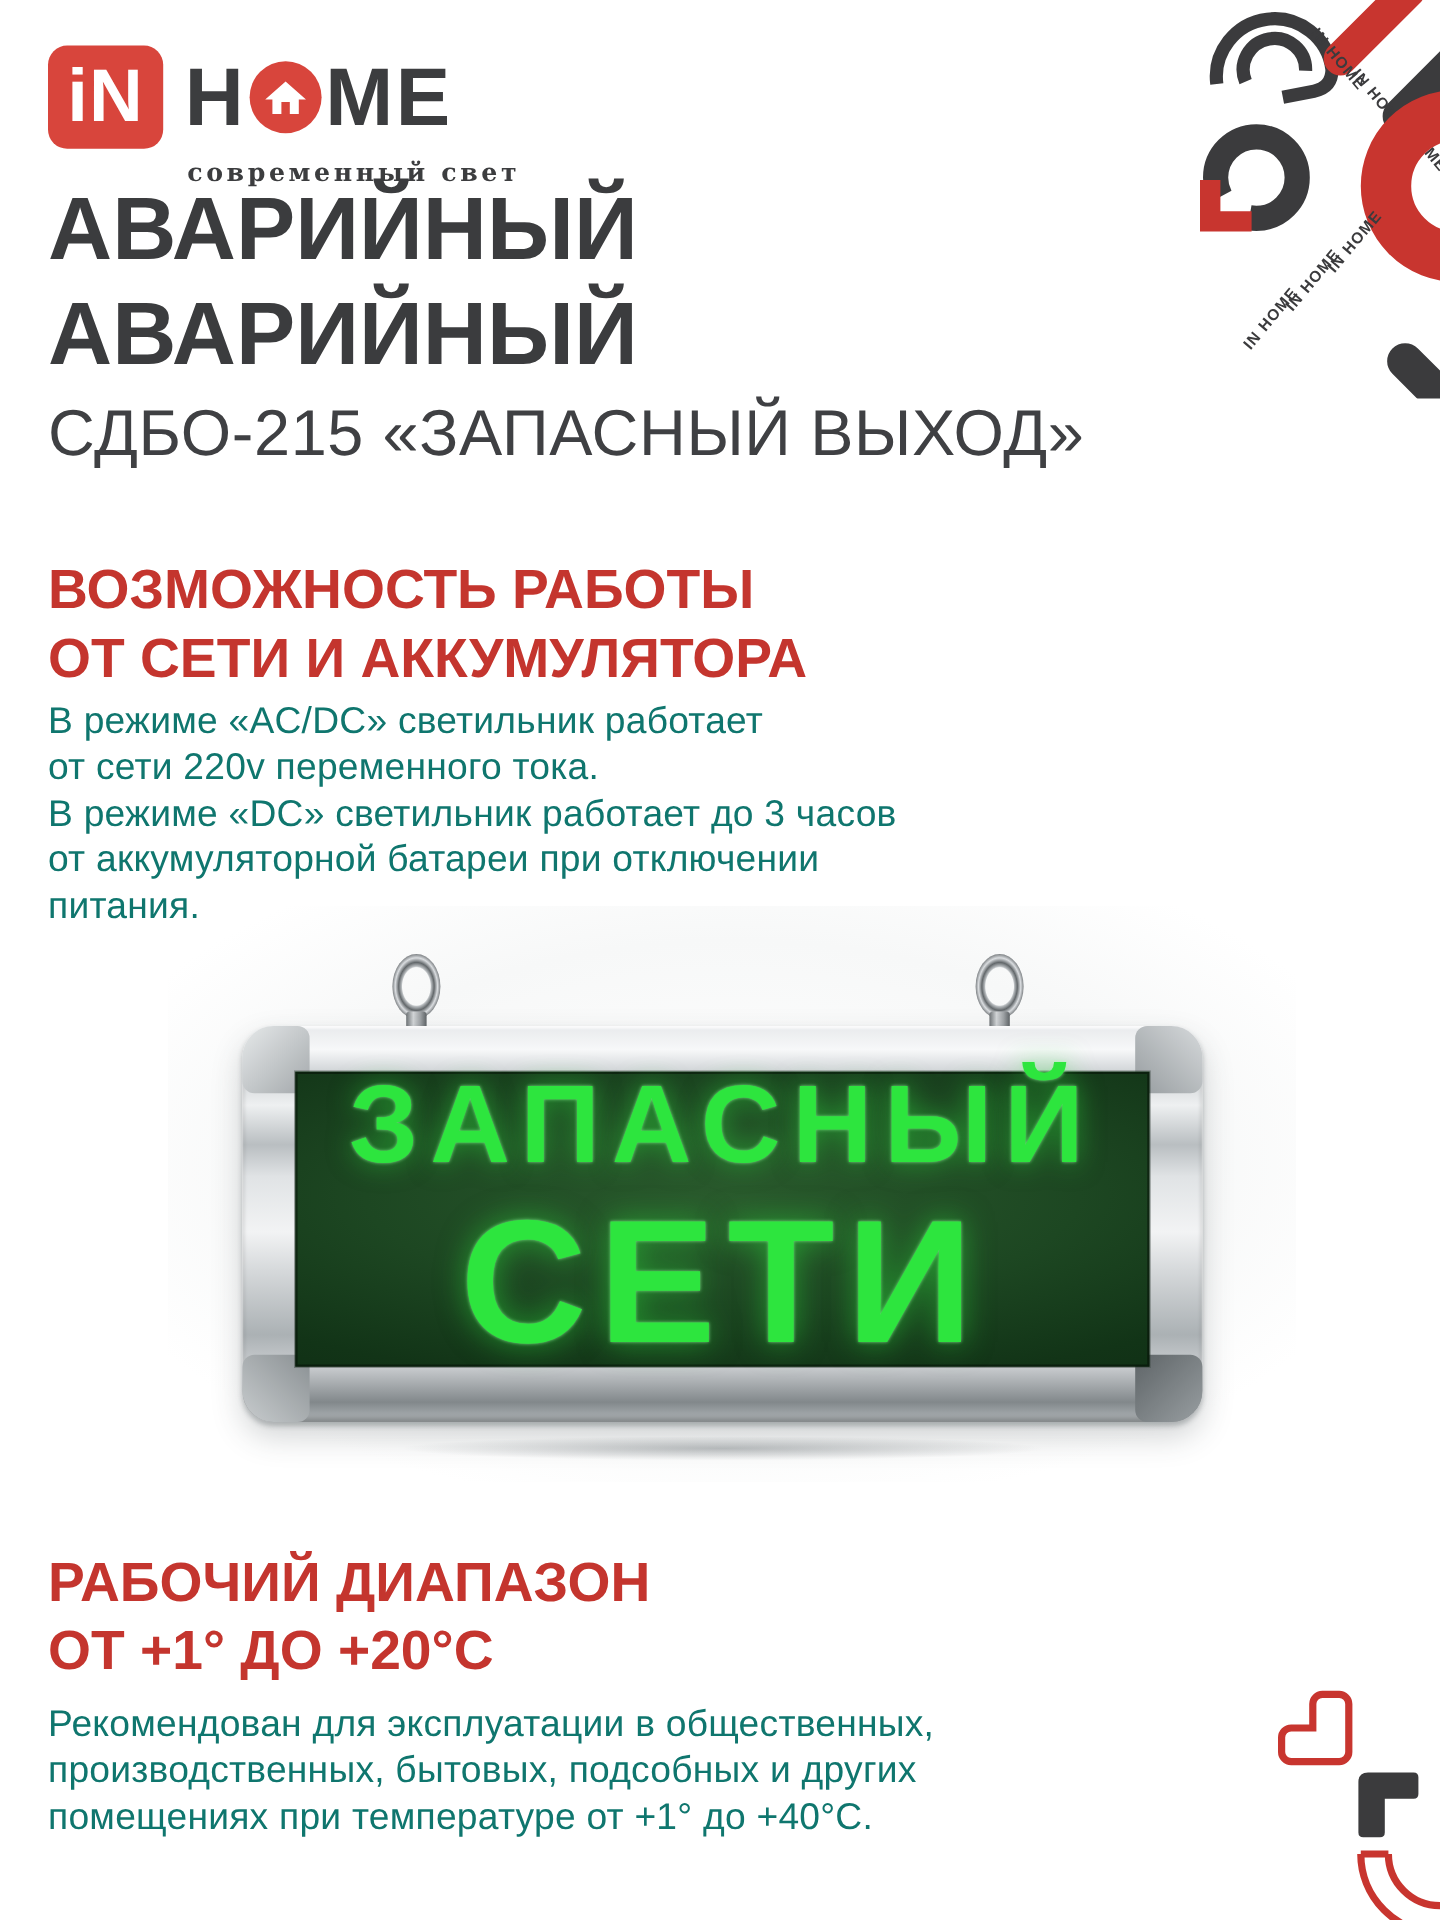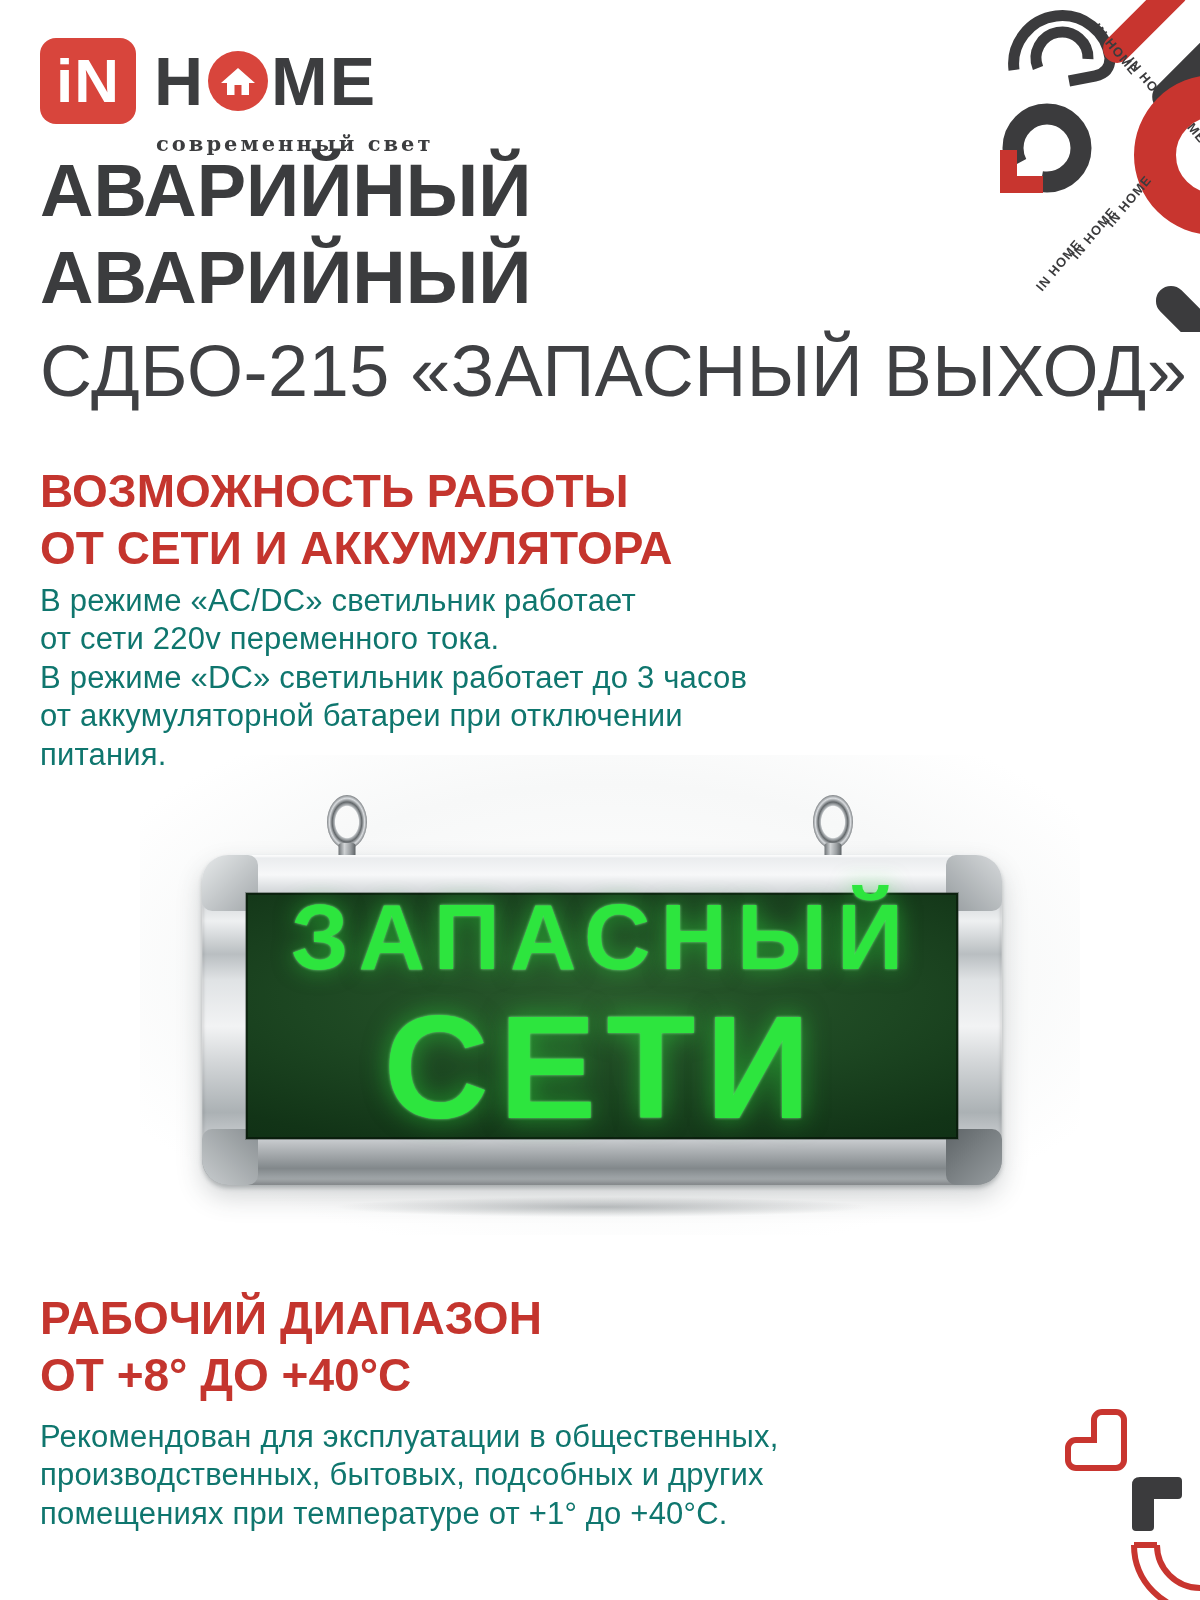--- a/index.html
+++ b/index.html
@@ -29,21 +29,21 @@
     color:#3c3d3f; letter-spacing:3px; font-family:"DejaVu Serif", serif; white-space:nowrap;
   }
 
   
   .main-title {
     position:absolute; left:40px; top:148px;
     font-size:74px; font-weight:bold; color:#3b3c3e; line-height:1.17; letter-spacing:0;
   }
   .subtitle {
     position:absolute; left:40px; top:330px;
-    font-size:72px; font-weight:300; color:#3f4043; letter-spacing:0.5px; white-space:nowrap;
+    font-size:54px; font-weight:300; color:#3f4043; letter-spacing:0.5px; white-space:nowrap;
   }
   .red-heading { font-size:46px; font-weight:bold; color:#c4352e; line-height:1.24; }
   .heading-power { position:absolute; left:40px; top:463px; }
   .heading-temp  { position:absolute; left:40px; top:1290px; }
   .body-text {
     font-size:31px; line-height:1.24; color:#0f766e; white-space:pre-line; letter-spacing:0.2px;
   }
   .body-power { position:absolute; left:40px; top:582px; }
   .body-temp  { position:absolute; left:40px; top:1418px; }
 
@@ -176,21 +176,21 @@
       <div class="panel">
         <div class="sign-line1">ЗАПАСНЫЙ</div>
         <div class="sign-line2">СЕТИ</div>
       </div>
     </div>
     <div class="sign-shadow"></div>
   </div>
 
   <div class="red-heading heading-temp">
     <div>РАБОЧИЙ ДИАПАЗОН</div>
-    <div>ОТ +8° ДО +40°С</div>
+    <div>ОТ +1° ДО +20°С</div>
   </div>
   <div class="body-text body-temp">Рекомендован для эксплуатации в общественных,
 производственных, бытовых, подсобных и других
 помещениях при температуре от +1° до +40°С.</div>
 
   <svg class="deco-bottom" width="160" height="210" viewBox="0 0 160 210">
     <path d="M54,50 v-20 a8,8 0 0 1 8,-8 h14 a8,8 0 0 1 8,8 v40 a8,8 0 0 1 -8,8 h-40 a8,8 0 0 1 -8,-8 v-12 a8,8 0 0 1 8,-8 z" fill="none" stroke="#c8352f" stroke-width="6"></path>
     <path d="M100,87 h38 q4,0 4,4 v14 q0,4 -4,4 h-24 v28 q0,4 -4,4 h-14 q-4,0 -4,-4 v-42 q0,-8 8,-8 z" fill="#3b3b3d"></path>
     <path d="M94,155 A66,66 0 0 0 160,221 M117,155 A43,43 0 0 0 160,198 M94,155 L117,155" fill="none" stroke="#c8352f" stroke-width="6"></path>
   </svg>

